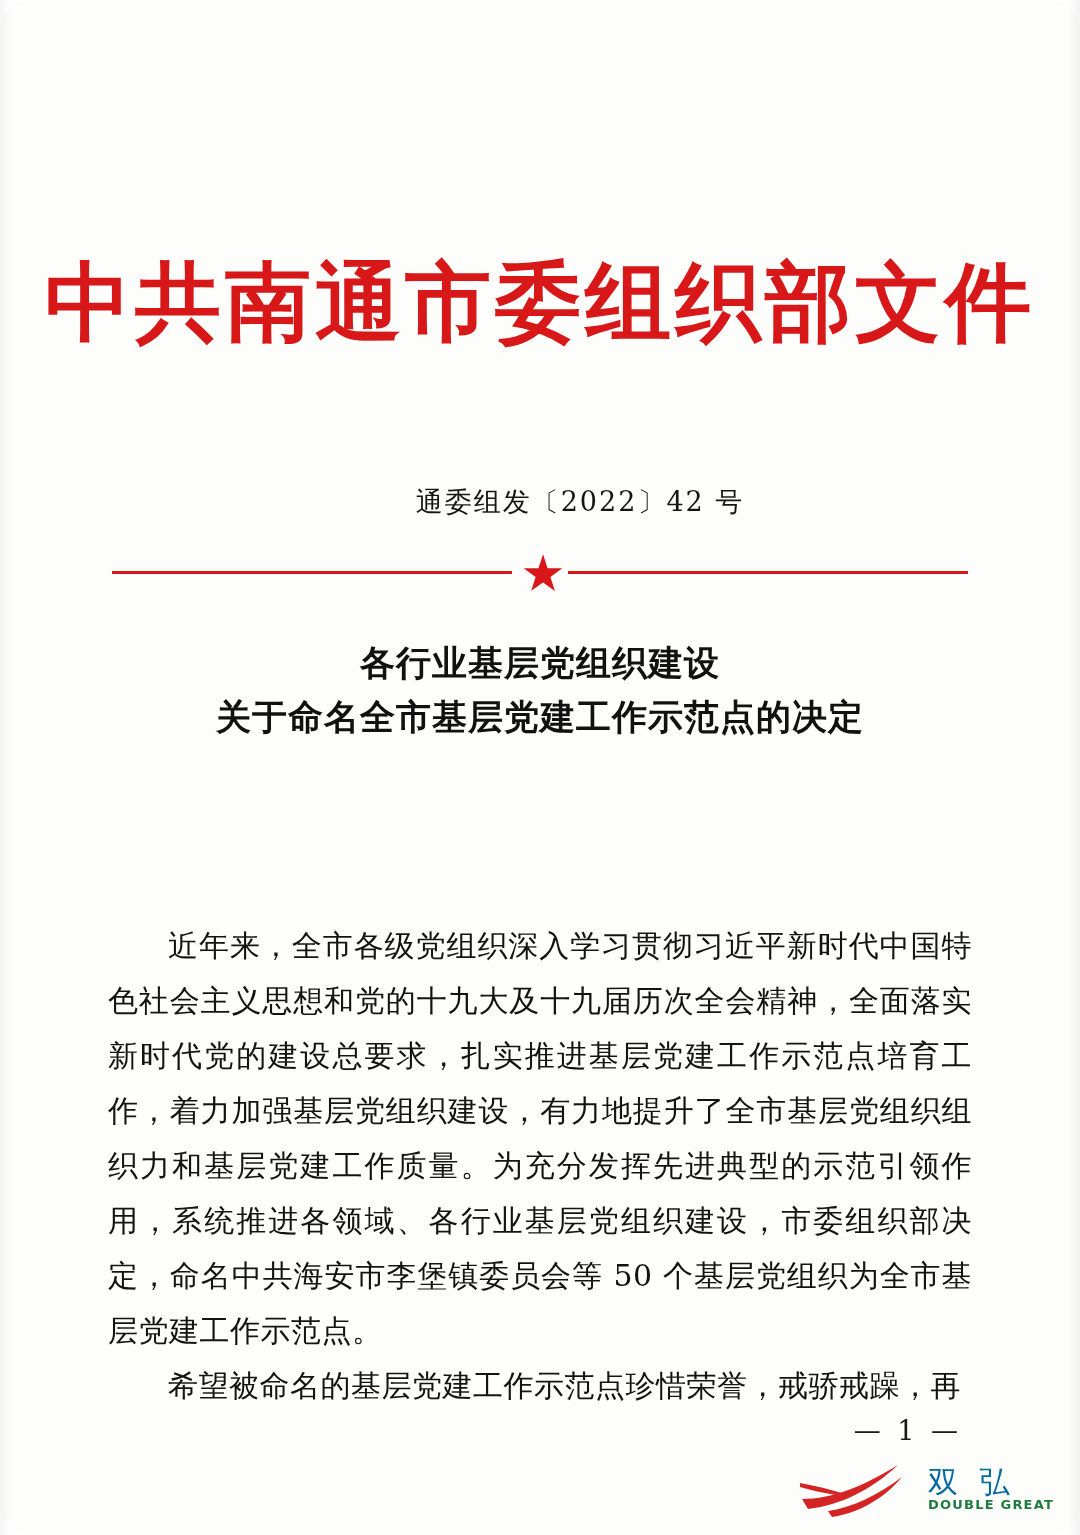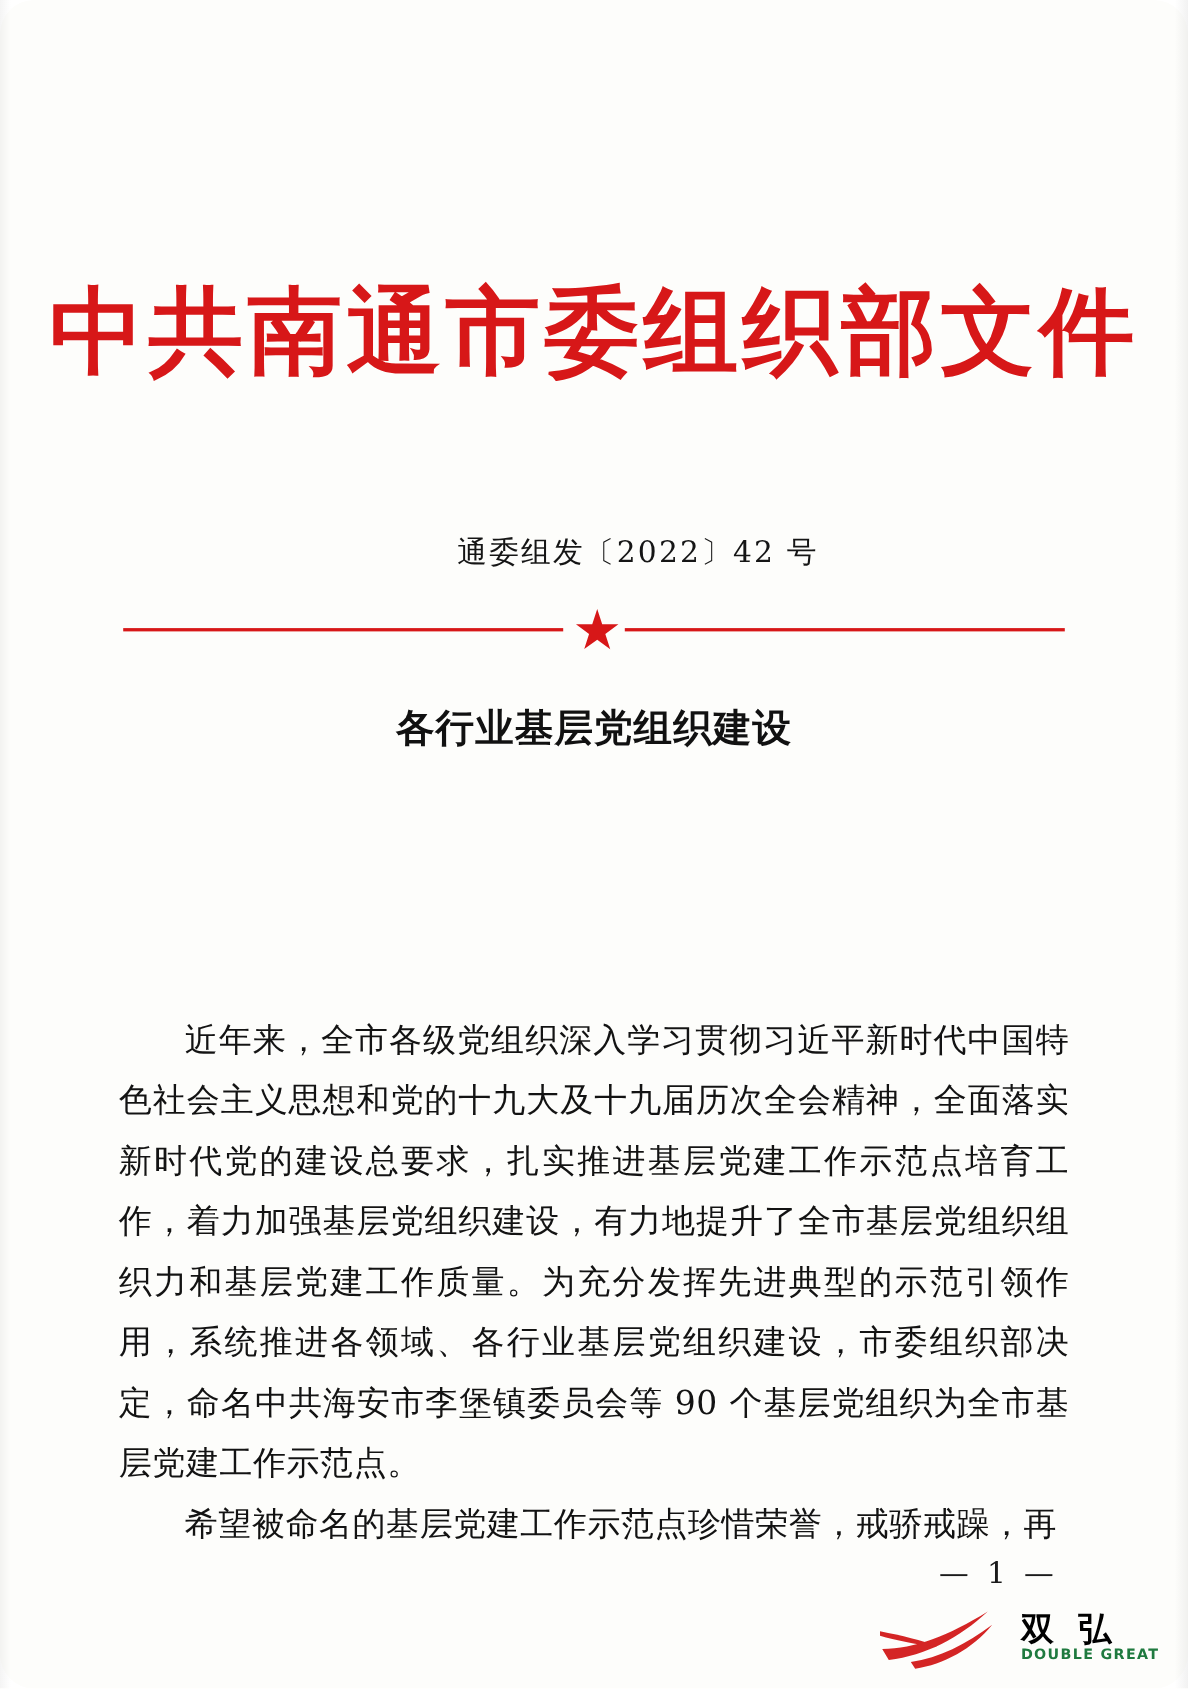--- a/index.html
+++ b/index.html
@@ -150,22 +150,22 @@
     position: relative;
   }
   .logo-text {
     display: flex;
     flex-direction: column;
     align-items: flex-start;
     line-height: 1.05;
   }
   .logo-cn {
     font-size: 30px;
-    font-weight: 700;
-    color: #000000;
+    font-weight: 400;
+    color: #0369a1;
     letter-spacing: 6px;
     font-family: "DejaVu Sans", "Liberation Sans", sans-serif;
   }
   .logo-en {
     font-size: 13px;
     font-weight: 700;
     color: #1f7a3f;
     letter-spacing: 1.2px;
     font-family: "DejaVu Sans", "Liberation Sans", sans-serif;
   }
@@ -197,25 +197,26 @@
   <div class="doc-number">通委组发〔2022〕42 号</div>
 
   <div class="rule-wrap">
     <div class="rule-line left"></div>
     <div class="star">★</div>
     <div class="rule-line right"></div>
   </div>
 
   <div class="title-block">
     <div class="title-line-1">各行业基层党组织建设</div>
+    <div class="title-line-2">关于命名全市基层党建工作示范点的决定</div>
   </div>
 
 
   <div class="body-text">
-    <p>近年来，全市各级党组织深入学习贯彻习近平新时代中国特色社会主义思想和党的十九大及十九届历次全会精神，全面落实新时代党的建设总要求，扎实推进基层党建工作示范点培育工作，着力加强基层党组织建设，有力地提升了全市基层党组织组织力和基层党建工作质量。为充分发挥先进典型的示范引领作用，系统推进各领域、各行业基层党组织建设，市委组织部决定，命名中共海安市李堡镇委员会等 90 个基层党组织为全市基层党建工作示范点。</p>
+    <p>近年来，全市各级党组织深入学习贯彻习近平新时代中国特色社会主义思想和党的十九大及十九届历次全会精神，全面落实新时代党的建设总要求，扎实推进基层党建工作示范点培育工作，着力加强基层党组织建设，有力地提升了全市基层党组织组织力和基层党建工作质量。为充分发挥先进典型的示范引领作用，系统推进各领域、各行业基层党组织建设，市委组织部决定，命名中共海安市李堡镇委员会等 50 个基层党组织为全市基层党建工作示范点。</p>
     <p>希望被命名的基层党建工作示范点珍惜荣誉，戒骄戒躁，再</p>
   </div>
 
   <div class="page-number">— 1 —</div>
 
   <div class="logo">
     <div class="logo-mark">
       <svg viewBox="0 0 118 60" width="118" height="60" aria-hidden="true">
         <path d="M4 40 C 34 40, 64 28, 100 6 C 74 30, 44 46, 10 50 Z" fill="#d42525"></path>
         <path d="M30 52 C 56 48, 80 36, 104 18 C 86 40, 60 54, 34 58 Z" fill="#d42525"></path>

